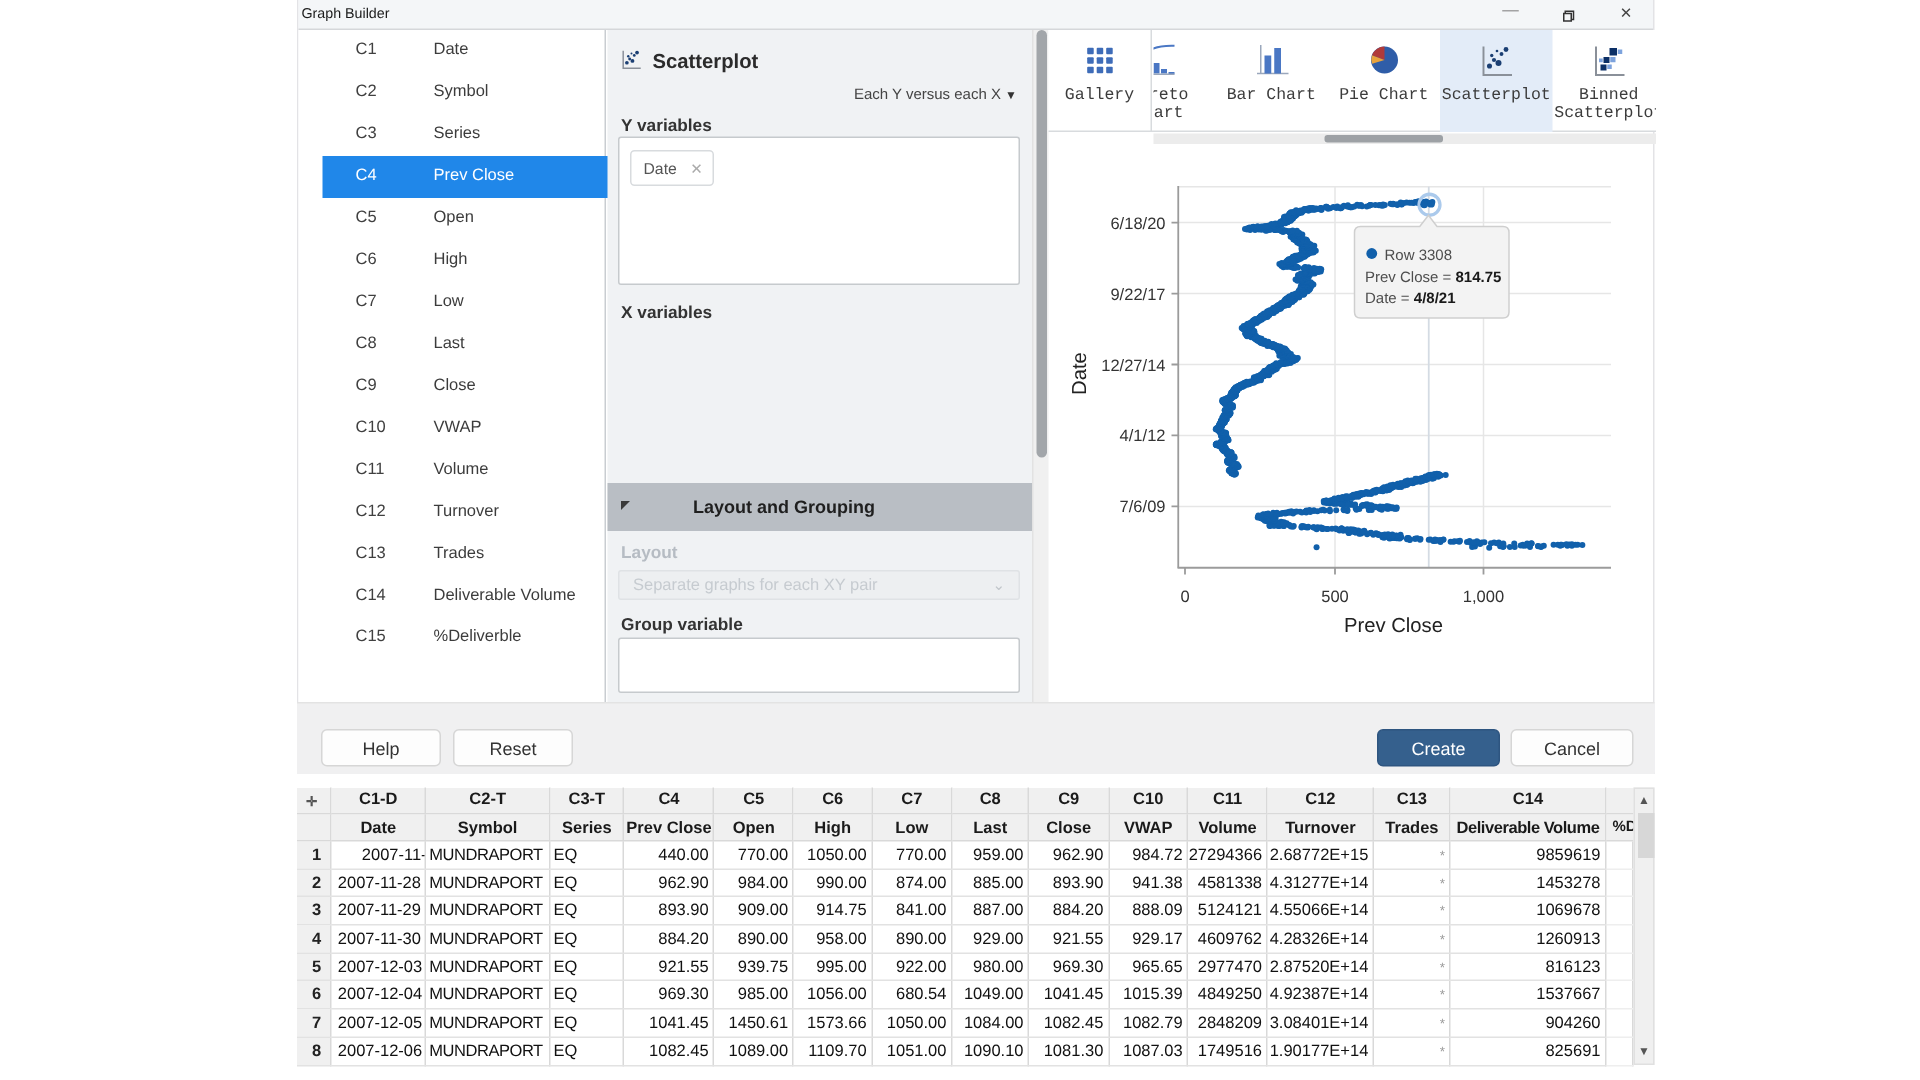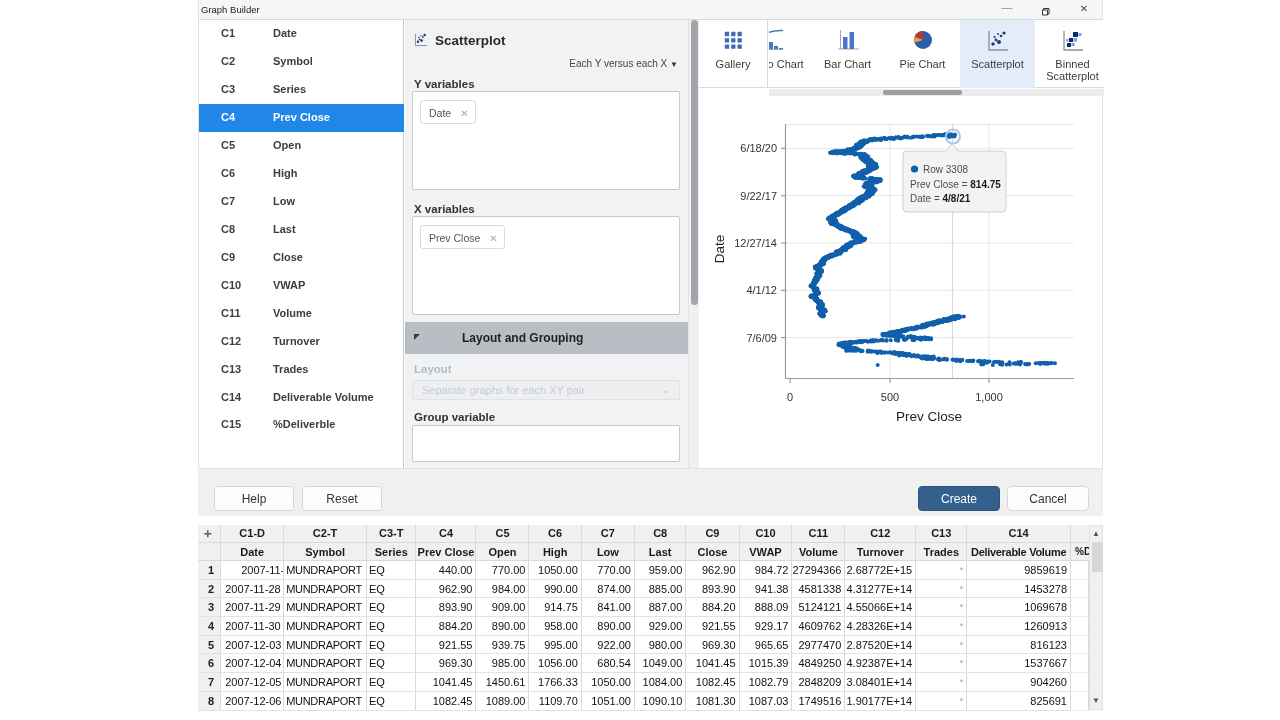--- a/index.html
+++ b/index.html
@@ -1,41 +1,41 @@
 <!DOCTYPE html>
 <html><head><meta charset="utf-8"><title>Graph Builder</title><style>
 * { margin:0; padding:0; box-sizing:border-box; }
 body { width:1280px; height:720px; background:#fff; font-family:"Liberation Sans", sans-serif; position:relative; overflow:hidden; }
 .dlg { position:absolute; left:198px; top:0; width:905px; height:516px; background:#fff; border:1px solid #e3e3e6; border-top:none; }
 .tbar { position:absolute; left:0; top:0; width:903px; height:20px; background:#f4f6f8; border-bottom:1px solid #d5d7da; }
 .tbar .tt { position:absolute; left:2px; top:4px; font-size:9.5px; color:#1a1a1a; }
 .wbtn { position:absolute; top:0; width:30px; height:19px; color:#333; text-align:center; }
 .panelL { position:absolute; left:0; top:20px; width:205px; height:448px; background:#fff; border-right:1px solid #c9cdd1; }
-.lrow { position:absolute; left:0; width:205px; height:27.93px; font-size:11px; color:#333;font-weight:bold; }
+.lrow { position:absolute; left:16px; width:205px; height:27.93px; font-size:11px; color:#333; }
 .lrow .cl { position:absolute; left:22px; top:7px; color:#404040; }
 .lrow .cn { position:absolute; left:74px; top:7px; color:#3c3c3c; }
 .lrow.sel { background:#2087e9; }
 .lrow.sel .cl, .lrow.sel .cn { color:#fff; }
 .panelM { position:absolute; left:206px; top:20px; width:283px; height:448px; background:#f0f2f4; }
 .panelM .hico { position:absolute; left:8px; top:12px; }
 .panelM .htitle { position:absolute; left:30px; top:13px; font-size:13.5px; font-weight:bold; color:#2b2b2b; }
 .panelM .each { position:absolute; right:10px; top:38px; font-size:10px; color:#444; }
 .mlabel { position:absolute; left:9px; font-size:11.5px; font-weight:bold; color:#333; }
 .mbox { position:absolute; left:7px; width:268px; background:#fff; border:1px solid #c6cacd; border-radius:2px; }
 .chip { position:absolute; left:7px; top:8px; height:24px; background:#fff; border:1px solid #d8dbde; border-radius:3px; font-size:10.5px; color:#555; padding:6px 6px 0 8px; }
 .chip .x { color:#aaa; margin-left:9px; font-size:10px; }
 .band { position:absolute; left:0; top:302px; width:283px; height:32px; background:#b9bec4; }
 .band .tri { position:absolute; left:9px; top:12px; width:0; height:0; border-left:6px solid #3a3a3a; border-bottom:6px solid transparent; }
 .band .bt { position:absolute; left:17px; top:9px; font-size:12px; font-weight:bold; color:#1f1f1f;padding-left:40px; }
 .dis { color:#b6bcc3 !important; }
 .ddown { position:absolute; left:7px; top:360px; width:268px; height:20px; background:#edeff1; border:1px solid #dfe2e5; border-radius:2px; font-size:11px; color:#c6cbd0; padding:3px 0 0 9px; }
 .ddown .ch { position:absolute; right:9px; top:3px; color:#c0c5ca; font-size:10px; }
 .mscroll { position:absolute; left:489px; top:20px; width:11px; height:448px; background:#f0f0f0; border-left:1px solid #e2e2e2; }
 .mthumb { position:absolute; left:2px; top:0px; width:7px; height:285px; background:#a2a6aa; border-radius:4px; }
-.galrow { position:absolute; left:500px; top:20px; width:405px; height:68px; background:#fff; border-bottom:1px solid #d8dbde; }
+.galrow { position:absolute; left:500px; top:20px; width:405px; height:68px; background:#fff; border-bottom:1px solid #d8dbde;font-family:Liberation Mono, monospace; }
 .gcell { position:absolute; top:0; height:68px; text-align:center; font-size:11px; color:#3c3c3c; }
 .gcell .gi { margin-top:8px; height:30px; }
 .gclip { position:absolute; left:70px; top:0; width:335px; height:68px; overflow:hidden; }
 .hscroll { position:absolute; left:570px; top:89px; width:335px; height:7px; background:#ececec; }
 .hthumb { position:absolute; left:114px; top:1px; width:79px; height:5px; background:#9da1a5; border-radius:2px; }
 .botbar { position:absolute; left:198px; top:468px; width:905px; height:48px; background:#f0f0f1; border-top:1px solid #e3e3e3; }
 .btn { position:absolute; top:17px; width:80px; height:25px; background:#fdfdfd; border:1px solid #d6d6d6; border-radius:4px; font-size:12px; color:#333; text-align:center; padding-top:5px; }
 .btn.primary { background:#35608d; border-color:#2e5580; color:#fff; }
 .dtable { position:absolute; left:198px; top:524.5px; }
 table { border-collapse:collapse; table-layout:fixed; width:891px; }
@@ -136,23 +136,20 @@
             <circle cx="13" cy="6" r="1.1"></circle>
           </g>
         </svg></div>
     <div class="htitle">Scatterplot</div>
     <div class="each">Each Y versus each X <span style="font-size:8px;color:#333">▼</span></div>
     <div class="mlabel" style="top:58px">Y variables</div>
     <div class="mbox" style="top:71px;height:99px">
         <div class="chip">Date<span class="x">✕</span></div>
       </div>
     <div class="mlabel" style="top:183px">X variables</div>
-    <div class="mbox" style="top:196px;height:99px">
-        <div class="chip">Prev Close<span class="x">✕</span></div>
-      </div>
     <div class="band">
         <div class="tri"></div>
         <div class="bt">Layout and Grouping</div>
       </div>
     <div class="mlabel dis" style="top:343px">Layout</div>
     <div class="ddown">Separate graphs for each XY pair<span class="ch">⌄</span></div>
     <div class="mlabel" style="top:391px">Group variable</div>
     <div class="mbox" style="top:405px;height:37px"></div>
   </div>
   <div class="mscroll">
@@ -3793,21 +3790,21 @@
           <td>1537667</td>
           <td class="e"></td>
         </tr>
         <tr>
           <td class="rn">7</td>
           <td class="l" style="padding-left:4px">2007-12-05</td>
           <td class="l sym">MUNDRAPORT</td>
           <td class="l">EQ</td>
           <td>1041.45</td>
           <td>1450.61</td>
-          <td>1766.33</td>
+          <td>1573.66</td>
           <td>1050.00</td>
           <td>1084.00</td>
           <td>1082.45</td>
           <td>1082.79</td>
           <td>2848209</td>
           <td>3.08401E+14</td>
           <td class="ast">*</td>
           <td>904260</td>
           <td class="e"></td>
         </tr>

